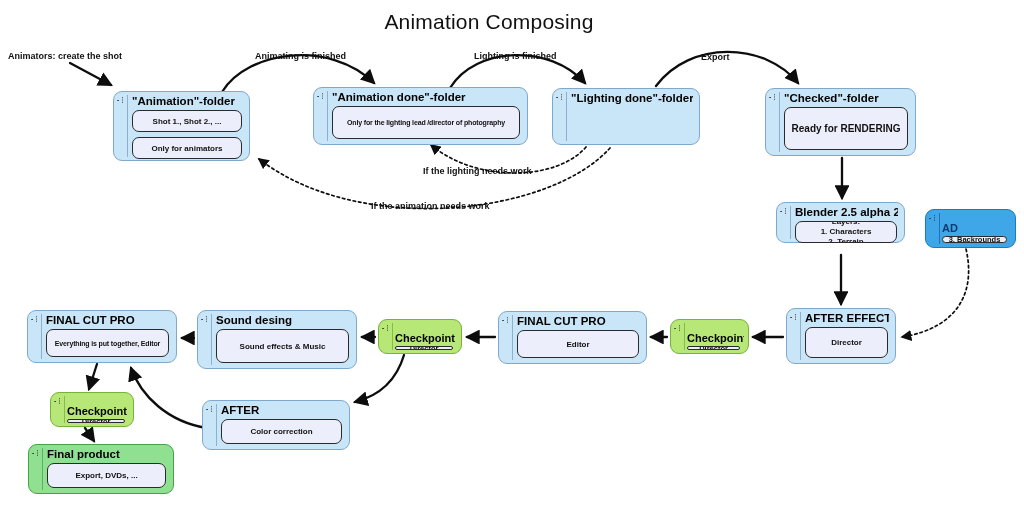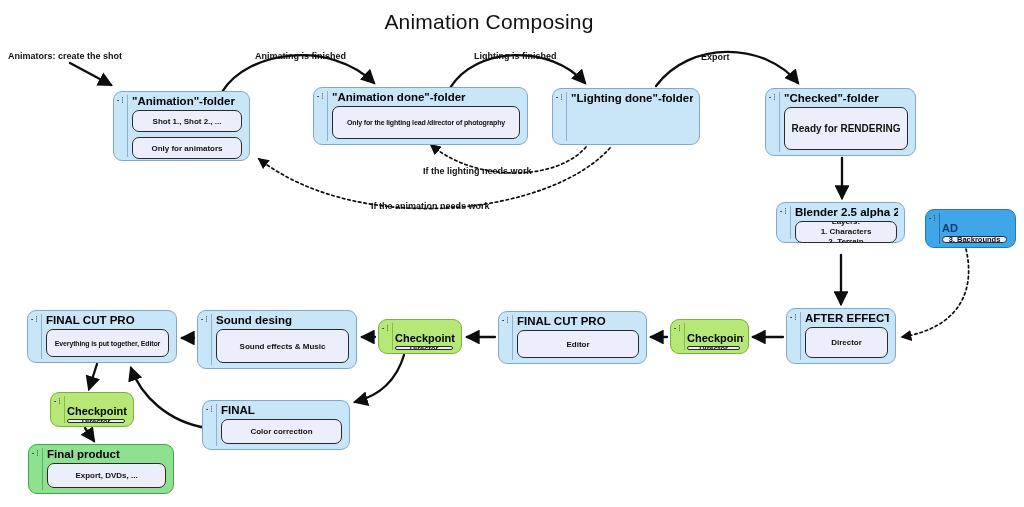--- a/index.html
+++ b/index.html
@@ -166,21 +166,21 @@
   </div>
 
   <div class="node" style="left:27px;top:310px;width:150px;height:53px">
     <span class="note-icon">-⋮</span>
     <div class="title">FINAL CUT PRO</div>
     <div class="sub tight">Everything is put together, Editor</div>
   </div>
 
   <div class="node" style="left:202px;top:400px;width:148px;height:50px">
     <span class="note-icon">-⋮</span>
-    <div class="title">FINAL</div>
+    <div class="title">AFTER</div>
     <div class="sub">Color correction</div>
   </div>
 
   <div class="node green small" style="left:50px;top:392px;width:84px;height:35px">
     <span class="note-icon">-⋮</span>
     <div class="title">Checkpoint</div>
     <div class="sub">Director</div>
   </div>
 
   <div class="node product" style="left:28px;top:444px;width:146px;height:50px">

